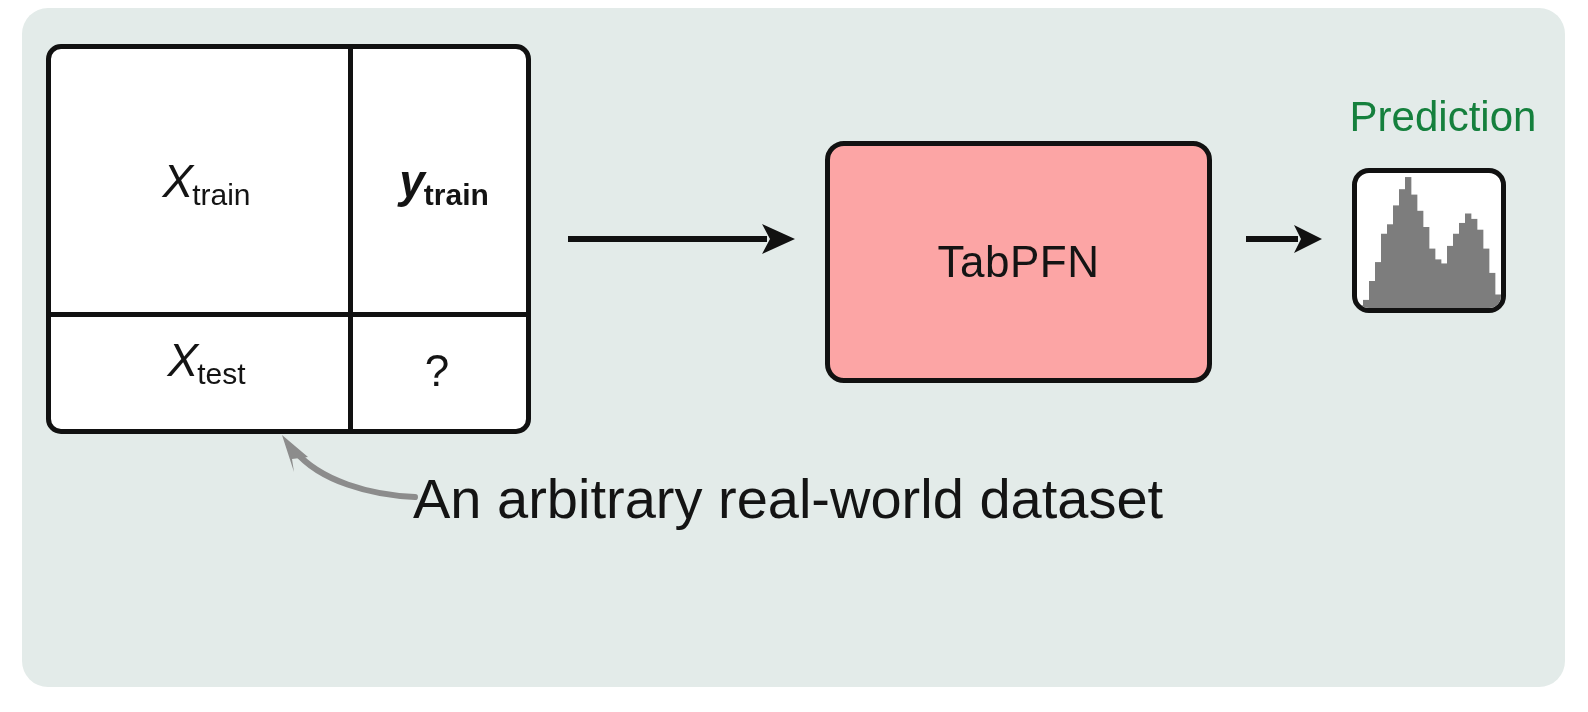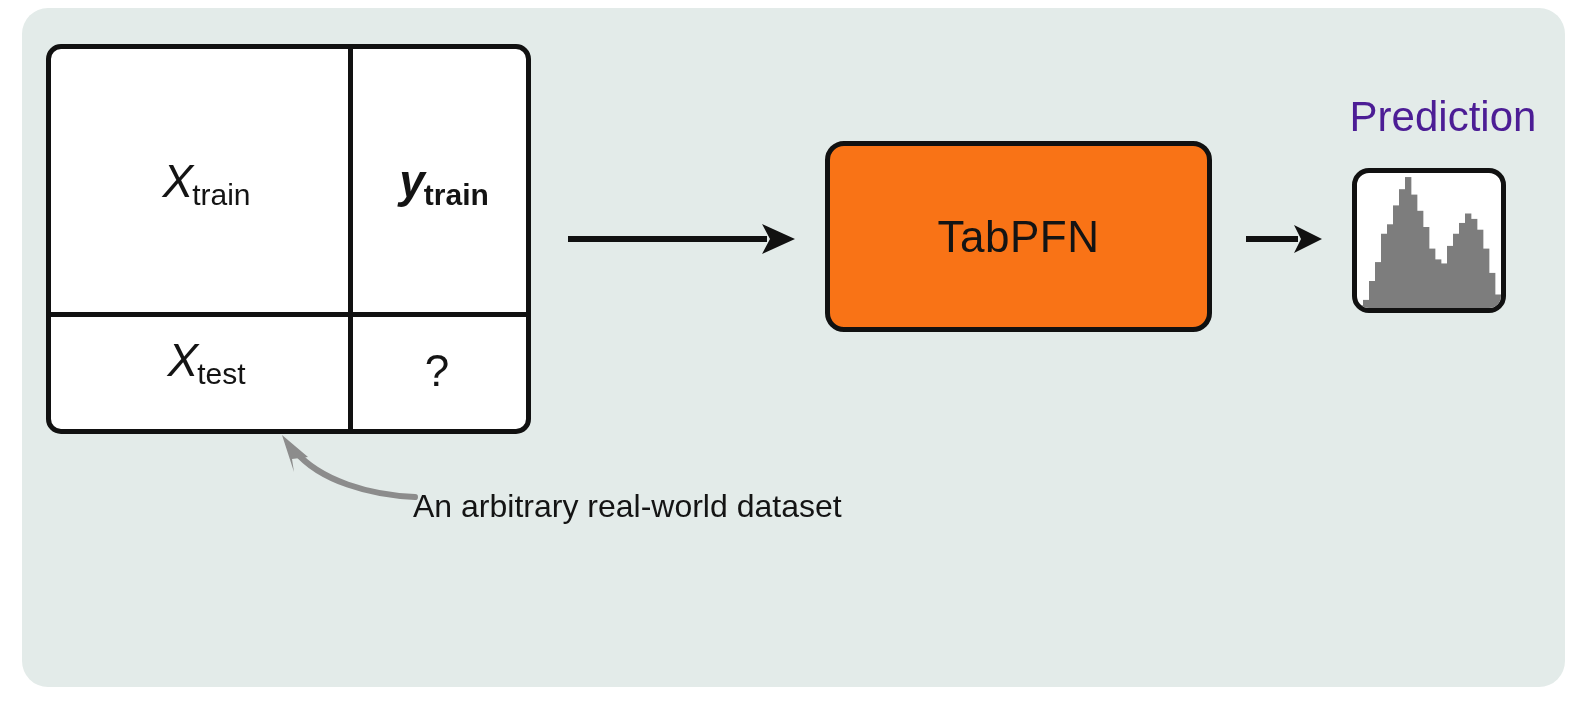--- a/index.html
+++ b/index.html
@@ -115,22 +115,22 @@
     width: 84px;
     height: 46px;
   }
 
   
   #tabpfn-box {
     position: absolute;
     left: 825px;
     top: 141px;
     width: 387px;
-    height: 191px;
-    background: #f97316;
+    height: 242px;
+    background: #fca5a5;
     border: 5px solid #111111;
     border-radius: 19px;
     box-sizing: border-box;
     display: flex;
     align-items: center;
     justify-content: center;
   }
   #tabpfn-label {
     font-size: 44px;
     color: #141414;
@@ -138,21 +138,21 @@
   }
 
   
   #prediction-title {
     position: absolute;
     left: 1318px;
     top: 96px;
     width: 250px;
     text-align: center;
     font-size: 42px;
-    color: #4c1d95;
+    color: #15803d;
     line-height: 1;
   }
   #prediction-box {
     position: absolute;
     left: 1352px;
     top: 168px;
     width: 154px;
     height: 145px;
     background: #ffffff;
     border: 5px solid #111111;
@@ -173,22 +173,22 @@
   #caption-arrow {
     position: absolute;
     left: 270px;
     top: 425px;
     width: 160px;
     height: 90px;
   }
   #caption-text {
     position: absolute;
     left: 413px;
-    top: 490px;
-    font-size: 32px;
+    top: 471px;
+    font-size: 56px;
     color: #141414;
     white-space: nowrap;
     line-height: 1;
   }
 </style>
 </head>
 <body>
 
 <div id="stage">
 

